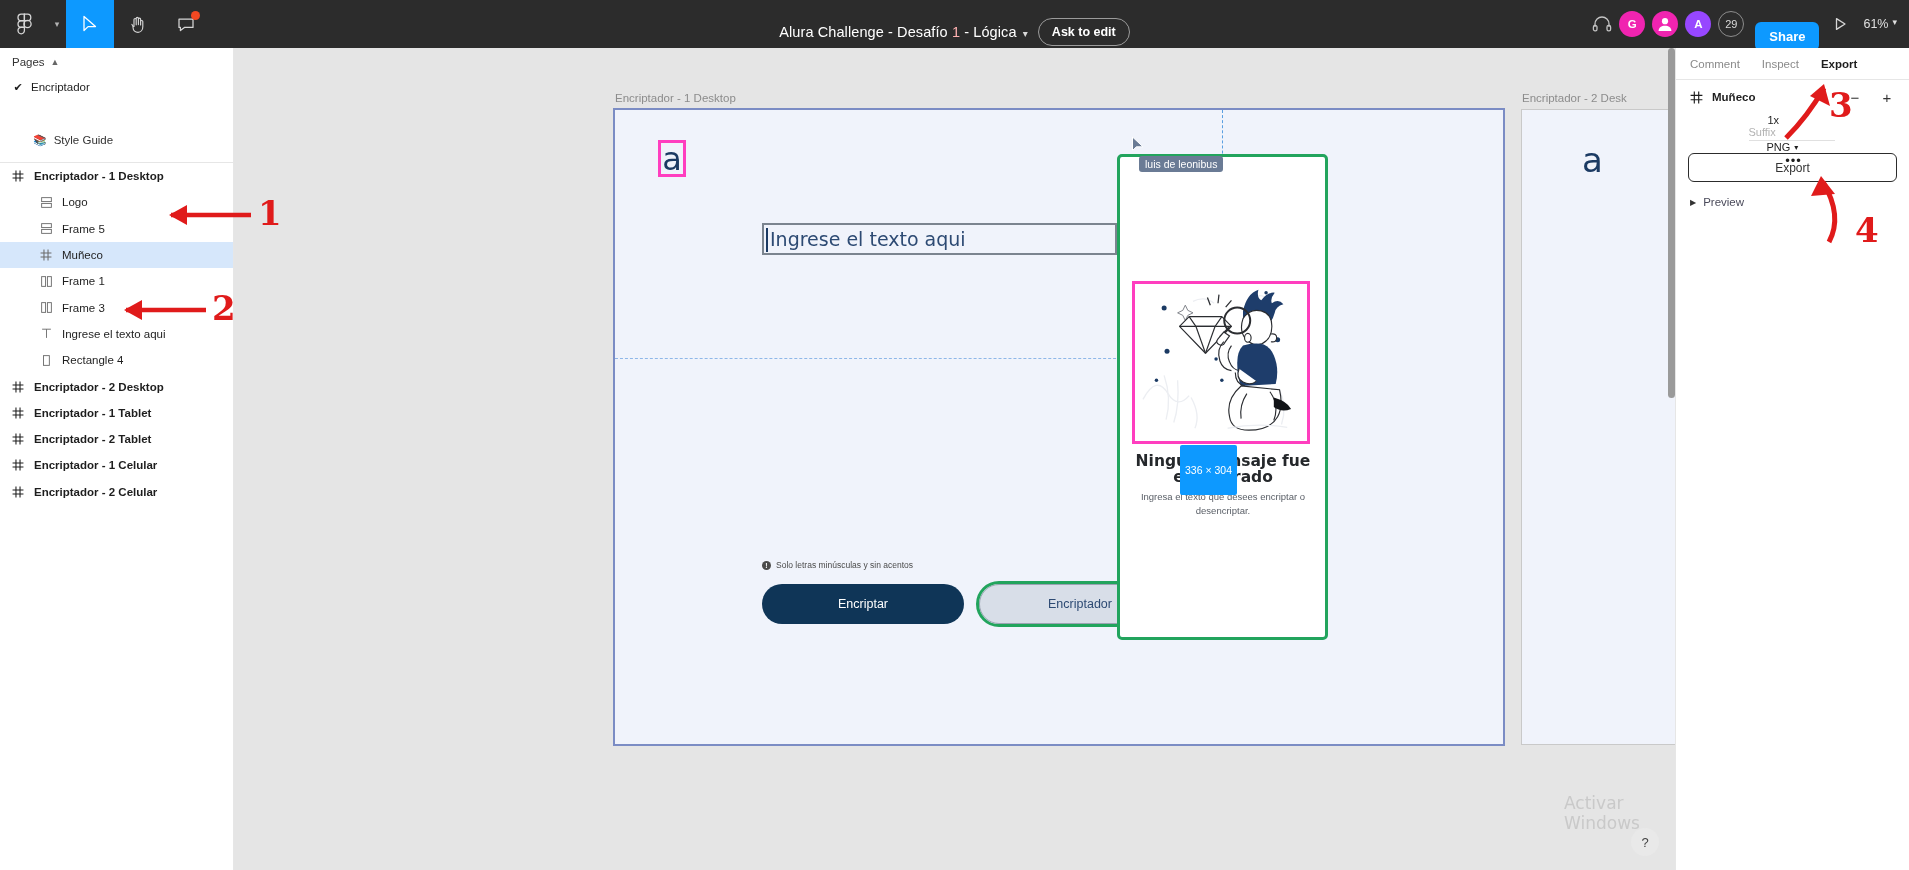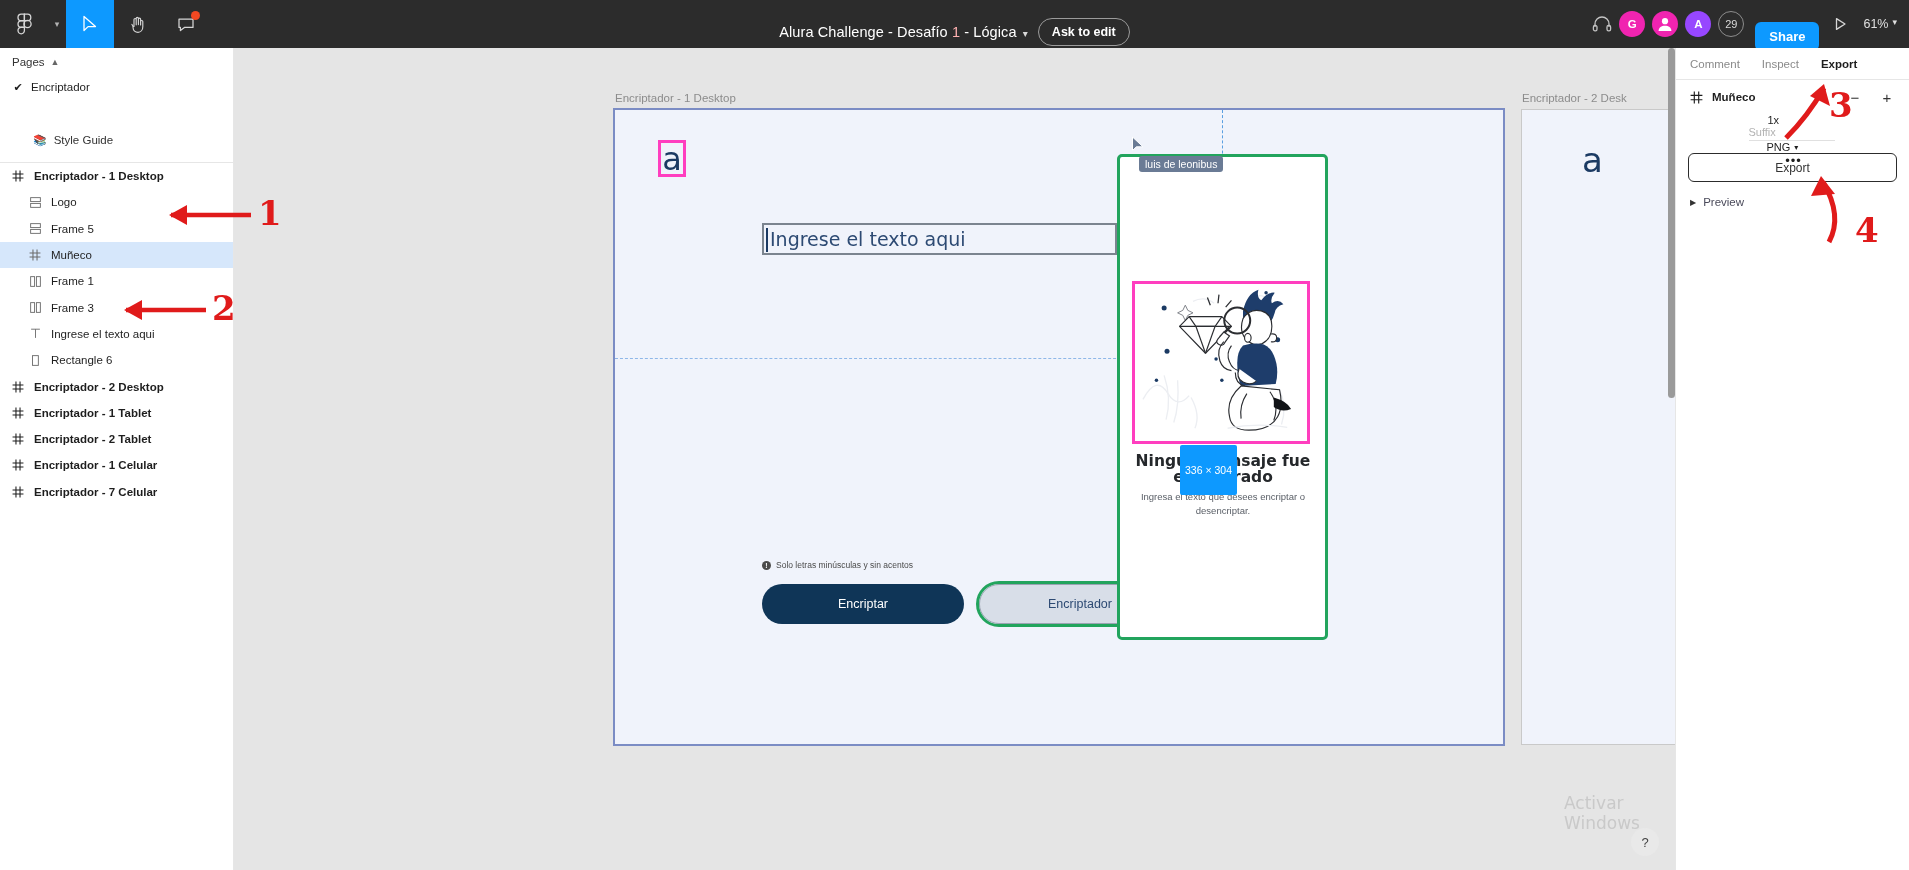--- a/index.html
+++ b/index.html
@@ -86,21 +86,21 @@
   .pages-divider { height: 1px; background: #e6e6e6; margin-top: 9px; }
   .style-row {
     display: flex; align-items: center; height: 26px; padding-left: 33px; gap: 7px;
   }
   .sg-emoji { font-size: 11px; line-height: 1; }
   .layer-row {
     display: flex; align-items: center; height: 26.3px; gap: 8px;
     color: #1e1e1e; white-space: nowrap;
   }
   .layer-row.depth0 { padding-left: 10px; }
-  .layer-row.depth1 { padding-left: 27px; }
+  .layer-row.depth1 { padding-left: 38px; }
   .layer-row.bold .lbl { font-weight: 700; }
   .layer-row.selected { background: #d6e7fb; }
   .layer-ico {
     width: 16px; height: 16px; display: flex; align-items: center; justify-content: center;
     color: #6b6b6b; flex: 0 0 16px;
   }
   .layer-row.bold .layer-ico { color: #1e1e1e; }
   .lbl { font-size: 11.5px; }
 
   
@@ -421,21 +421,21 @@
           </svg>
         </span>
         <span class="lbl">Ingrese el texto aqui</span>
       </div>
       <div class="layer-row depth1">
         <span class="layer-ico">
           <svg width="9" height="11" viewBox="0 0 9 12">
             <rect x="1.2" y="0.7" width="6.4" height="10.6" fill="none" stroke="currentColor" stroke-width="1"></rect>
           </svg>
         </span>
-        <span class="lbl">Rectangle 6</span>
+        <span class="lbl">Rectangle 4</span>
       </div>
       <div class="layer-row depth0 bold">
         <span class="layer-ico">
           <svg width="12" height="12" viewBox="0 0 13 13">
             <path d="M4.3 0.6v11.8M8.7 0.6v11.8M0.6 4.3h11.8M0.6 8.7h11.8" stroke="currentColor" stroke-width="1.15" fill="none"></path>
           </svg>
         </span>
         <span class="lbl">Encriptador - 2 Desktop</span>
       </div>
       <div class="layer-row depth0 bold">
@@ -461,21 +461,21 @@
           </svg>
         </span>
         <span class="lbl">Encriptador - 1 Celular</span>
       </div>
       <div class="layer-row depth0 bold">
         <span class="layer-ico">
           <svg width="12" height="12" viewBox="0 0 13 13">
             <path d="M4.3 0.6v11.8M8.7 0.6v11.8M0.6 4.3h11.8M0.6 8.7h11.8" stroke="currentColor" stroke-width="1.15" fill="none"></path>
           </svg>
         </span>
-        <span class="lbl">Encriptador - 7 Celular</span>
+        <span class="lbl">Encriptador - 2 Celular</span>
       </div>
     </div>
 </div>
 
 <div class="canvas">
 
   <div class="frame-label" style="left:381px; top:44px;">Encriptador - 1 Desktop</div>
   <div class="frame" id="frame1">
 
     <div class="logo-a logo-sel" style="left:46px; top:33px; width:22px; height:31px; font-size:32px; display:flex; align-items:center; justify-content:center;">

